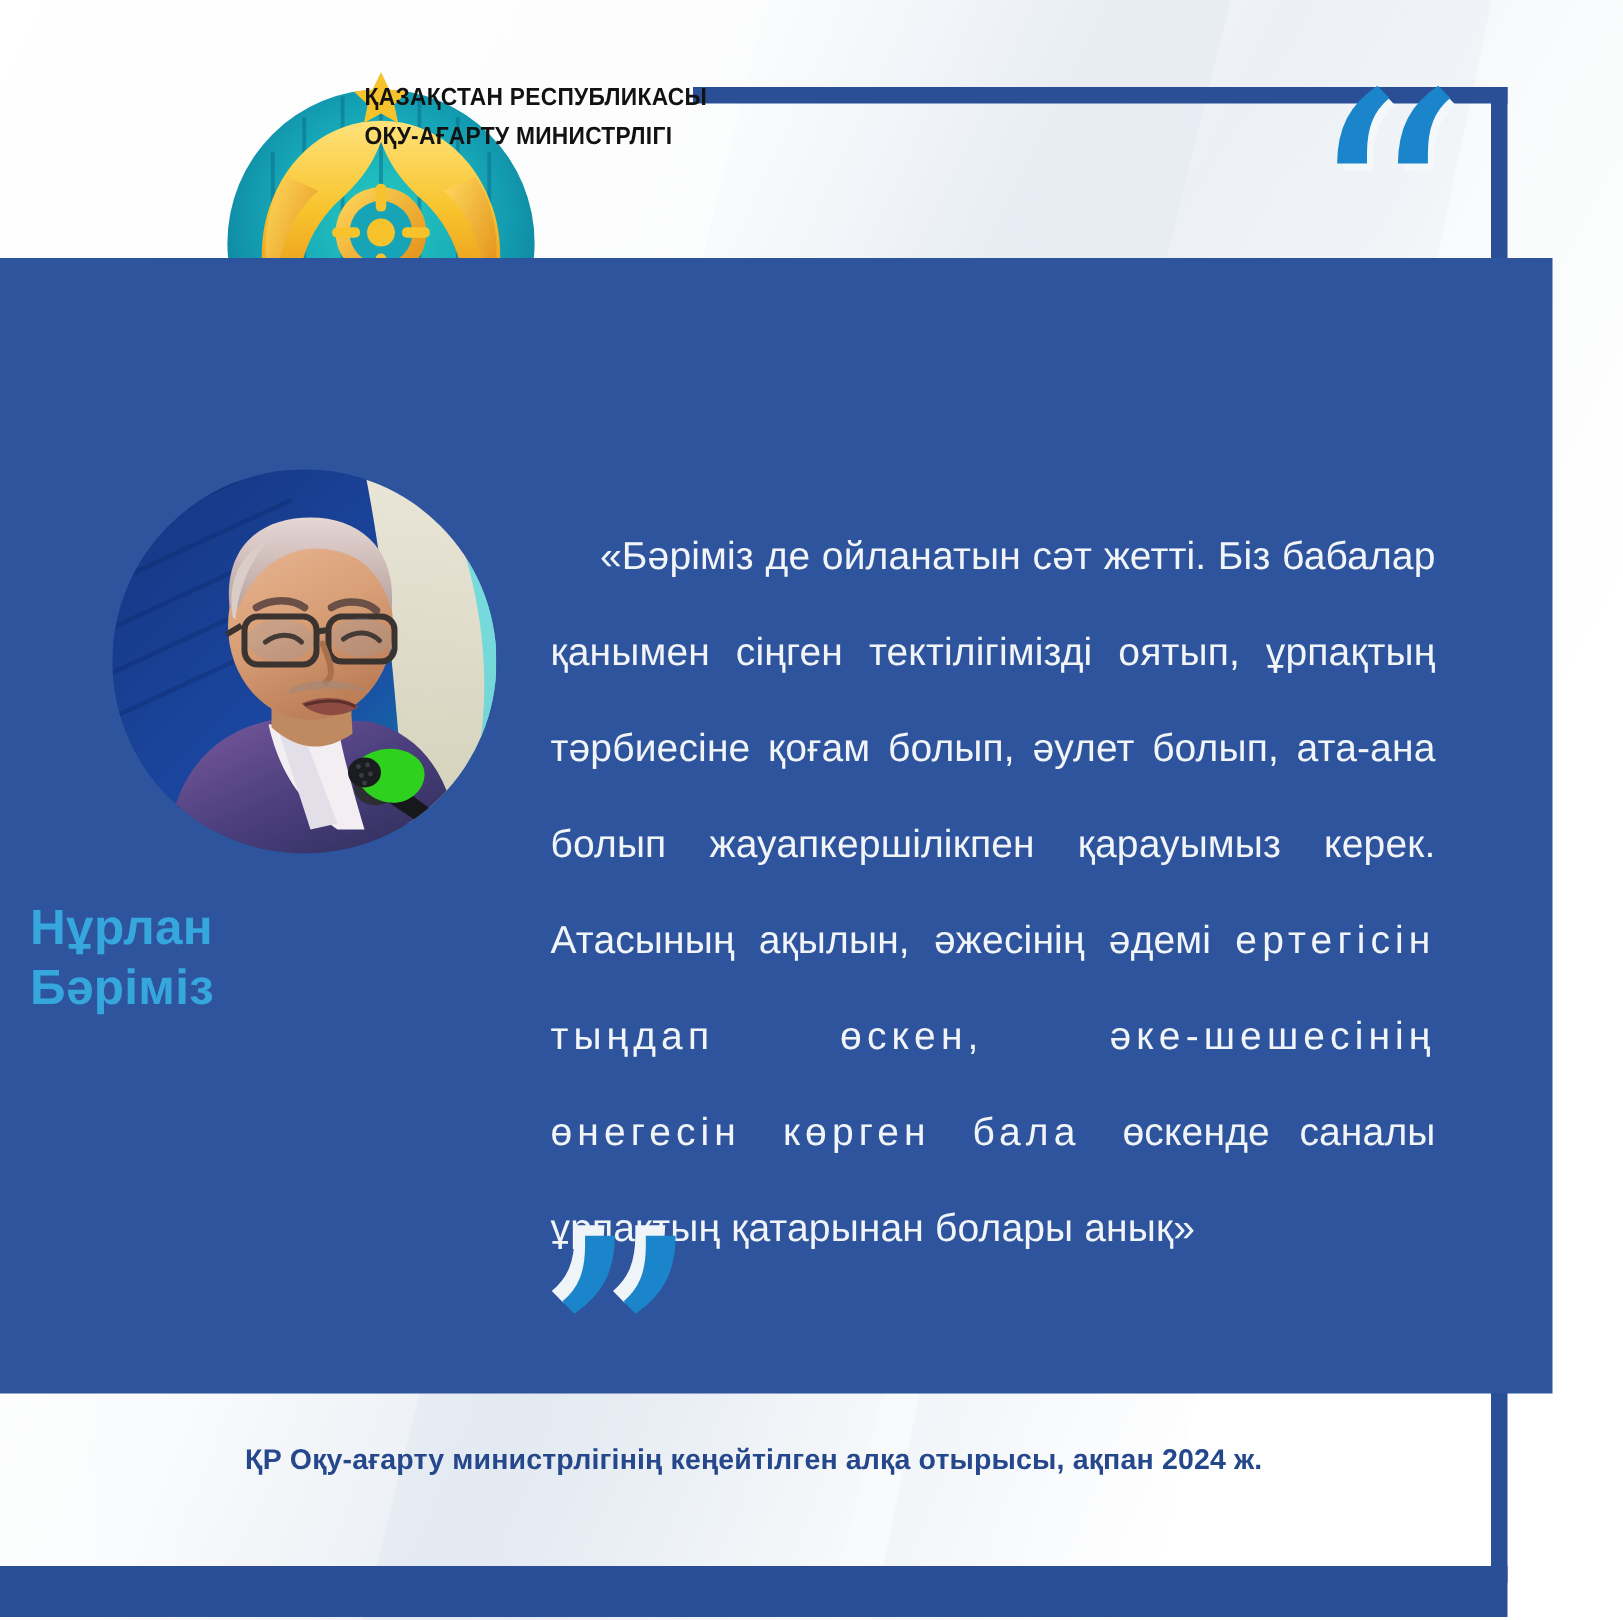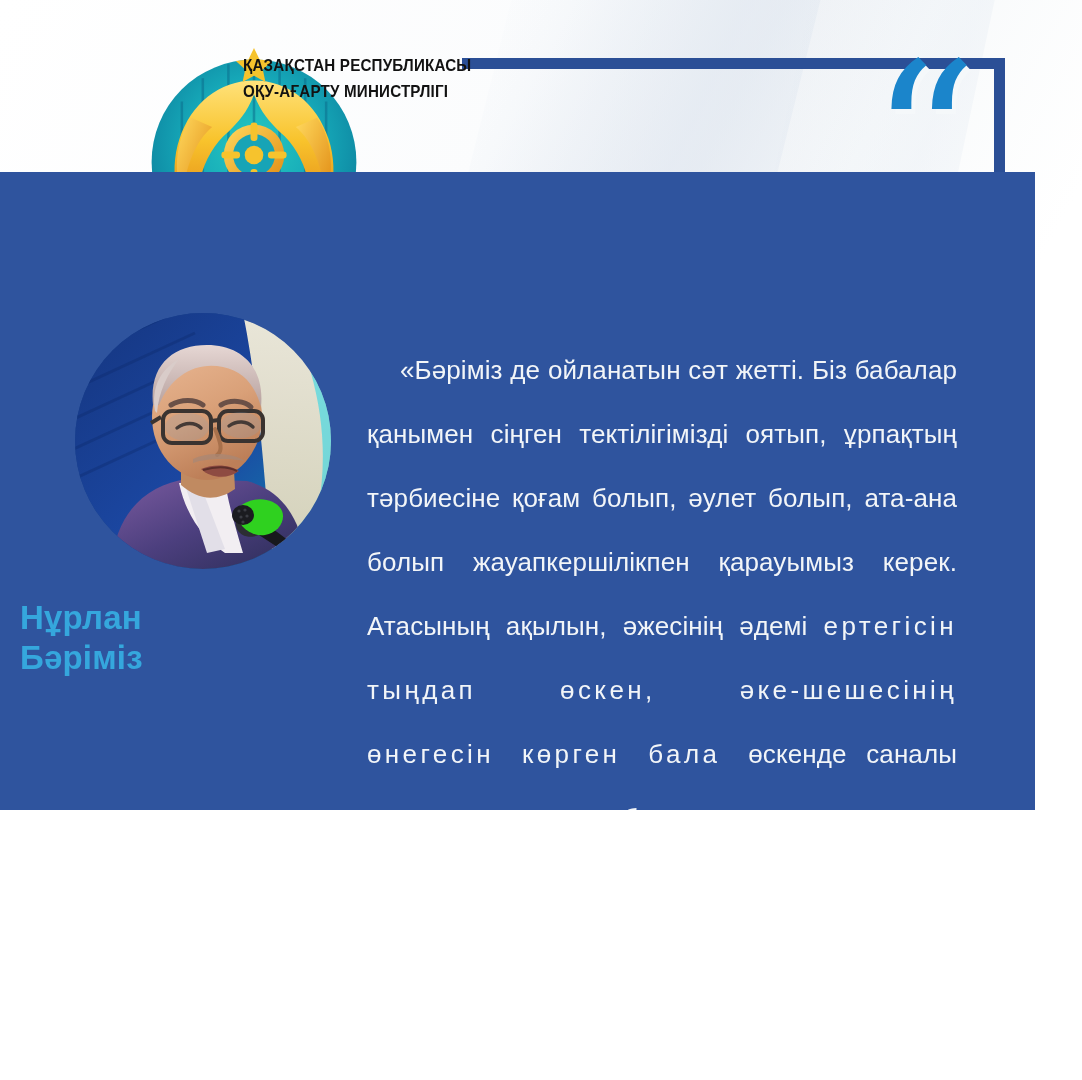--- a/index.html
+++ b/index.html
@@ -6,21 +6,21 @@
   html,body{margin:0;padding:0;}
   body{
     width:1082px;height:1080px;
     background:#ffffff;
     font-family:"Liberation Sans","DejaVu Sans",sans-serif;
     overflow:hidden;
     position:relative;
   }
   .canvas{
     position:absolute;inset:0;
-    width:1082px;height:810px;
+    width:1082px;height:1080px;
     overflow:hidden;
     background:
       linear-gradient(118deg,#ffffff 0%,#fbfcfd 38%,#eef1f5 52%,#f8fafb 62%,#ffffff 78%),
       #ffffff;
   }
   
   .sheen{
     position:absolute;
     background:linear-gradient(100deg,rgba(255,255,255,0) 0%,rgba(222,230,240,.55) 45%,rgba(255,255,255,0) 100%);
     pointer-events:none;

